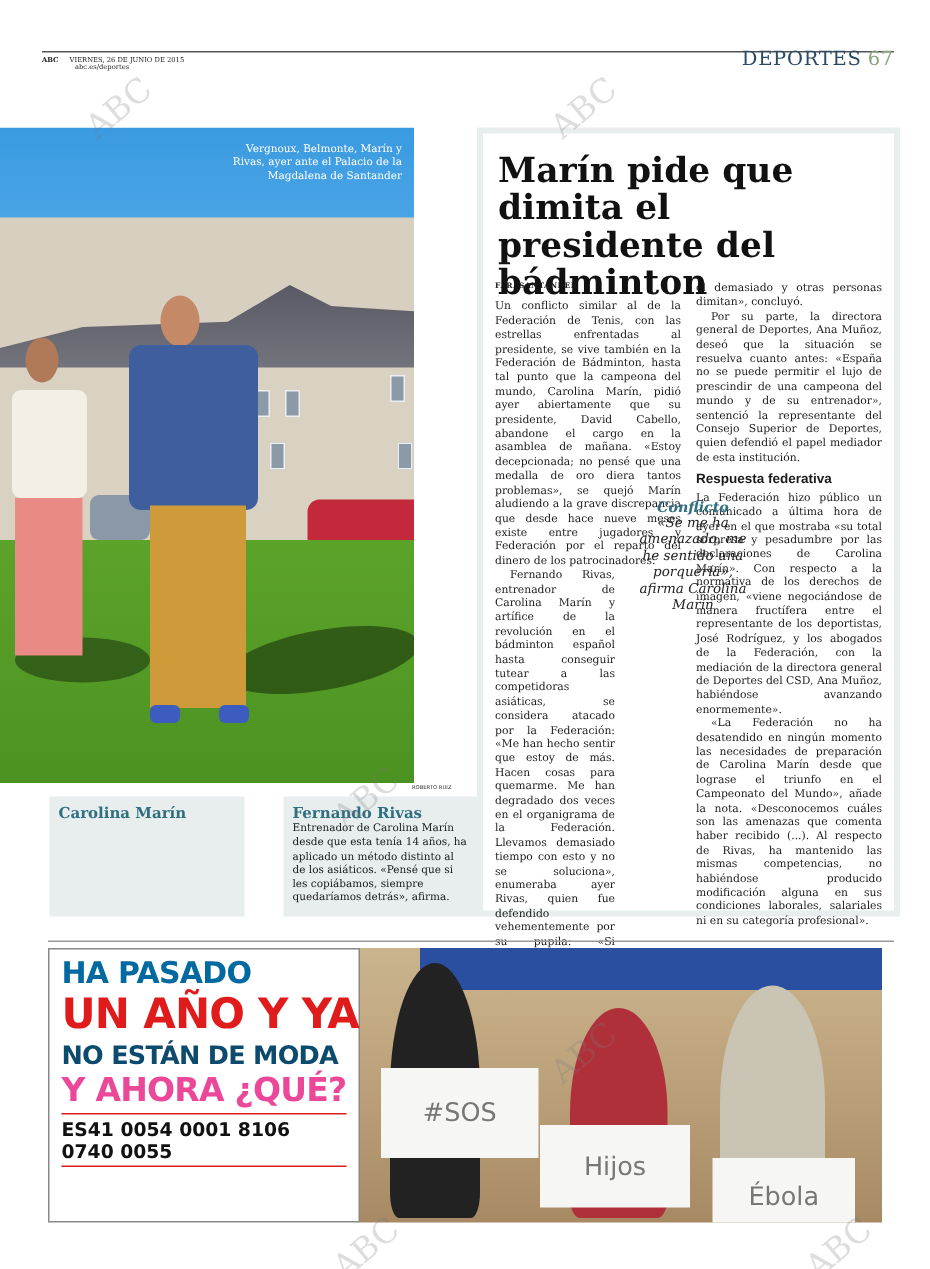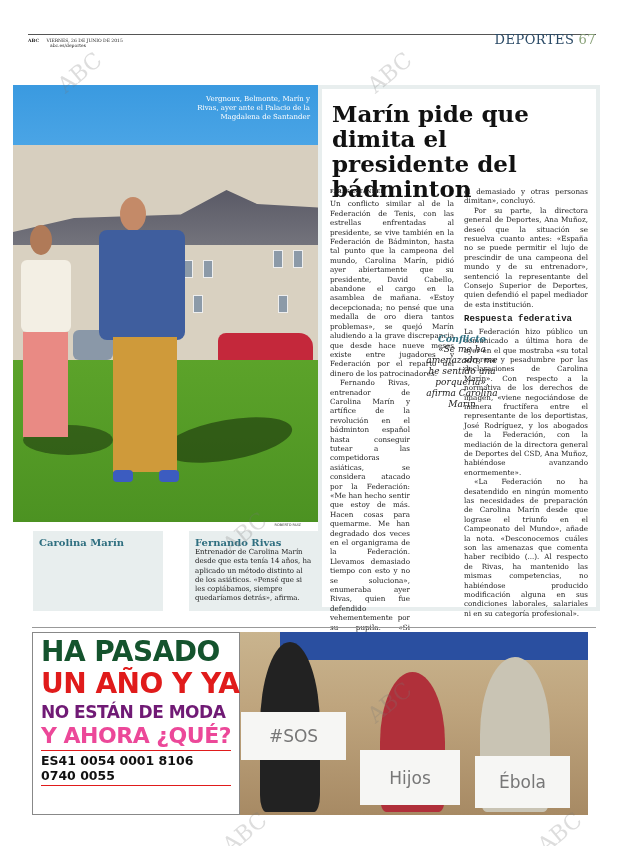--- a/index.html
+++ b/index.html
@@ -6,21 +6,21 @@
   body { width: 620px; height: 846px; background: #ffffff; position: relative; overflow: hidden; font-family: "DejaVu Serif", serif; color: #1a1a1a; }
 
   .topline { position: absolute; left: 28px; top: 34px; width: 568px; height: 1px; background: #555; }
   .hdr-left { position: absolute; left: 28px; top: 38px; font-size: 4.5px; line-height: 5px; color: #222; }
   .hdr-left .brand { font-weight: bold; margin-right: 6px; }
   .hdr-left .sub { display: block; margin-left: 22px; }
   .hdr-right { position: absolute; right: 24px; top: 32px; font-size: 13px; color: #2b4a66; letter-spacing: 0.5px; }
   .hdr-right .pg { color: #8aa37a; margin-left: 4px; }
 
   
-  .photo { position: absolute; left: 0; top: 85px; width: 305px; height: 437px; overflow: hidden; margin-left: 13px; }
+  .photo { position: absolute; left: 0; top: 85px; width: 276px; height: 437px; overflow: hidden; }
   .sky { position: absolute; left: 0; top: 0; width: 100%; height: 150px; background: linear-gradient(#3a9ae0, #62b4ee); }
   .building { position: absolute; left: 0; top: 60px; width: 100%; height: 200px; background: #d7cfbf; }
   .roof { position: absolute; top: 45px; left: 0; width: 100%; height: 70px; background: linear-gradient(#5a5a66, #7a7a82); clip-path: polygon(0 60%, 20% 40%, 55% 35%, 70% 0, 80% 20%, 100% 25%, 100% 100%, 0 100%); }
   .bldg-body { position: absolute; top: 100px; left: 0; width: 100%; height: 150px; background: #d9d1c1; }
   .win { position: absolute; width: 10px; height: 18px; background: #8c9aa8; border: 1px solid #eee; }
   .car { position: absolute; left: 205px; top: 248px; width: 95px; height: 30px; background: #c4283b; border-radius: 8px 14px 4px 4px; }
   .car2 { position: absolute; left: 60px; top: 245px; width: 40px; height: 30px; background: #8a98a8; border-radius: 6px; }
   .grass { position: absolute; left: 0; top: 275px; width: 100%; height: 162px; background: linear-gradient(#5ca32a, #4c9222); }
   .shadow1 { position: absolute; left: 150px; top: 335px; width: 130px; height: 40px; background: rgba(20,40,10,0.55); border-radius: 50%; transform: rotate(-10deg); }
   .shadow2 { position: absolute; left: 10px; top: 340px; width: 90px; height: 30px; background: rgba(20,40,10,0.5); border-radius: 50%; }
@@ -41,31 +41,31 @@
 
   
   .article { position: absolute; left: 318px; top: 85px; width: 282px; height: 526px; background: #e8eeee; padding: 4px; }
   .article-inner { background: #ffffff; width: 100%; height: 100%; padding: 8px 8px 0 8px; position: relative; }
   .headline { font-size: 23px; line-height: 25px; font-weight: bold; color: #111; margin-top: 4px; margin-left: 2px; }
   .cols { position: absolute; left: 8px; top: 98px; width: 258px; }
   .col { position: absolute; top: 0; width: 124px; font-size: 7.2px; line-height: 9.4px; text-align: justify; }
   .col p { text-indent: 0; }
   .col p.ind { text-indent: 10px; }
   .byline { font-size: 5px; font-weight: bold; letter-spacing: 0.3px; margin-bottom: 3px; }
-  .subhead { font-family: Liberation Mono, monospace; font-weight: bold; font-size: 9px; margin: 6px 0 2px; }
+  .subhead { font-family: Liberation Sans, sans-serif; font-weight: bold; font-size: 9px; margin: 6px 0 2px; }
   .pull { position: absolute; left: 104px; top: 248px; width: 80px; text-align: center; font-style: italic; font-size: 9px; line-height: 11px; color: #222; }
   .pull .pt { color: #2f6f80; font-weight: bold; font-size: 9.5px; }
 
   
   .ad-top { position: absolute; left: 32px; top: 627px; width: 564px; height: 1px; background: #999; }
   .ad-left { position: absolute; left: 32px; top: 632px; width: 208px; height: 183px; background: #fff; border: 1px solid #888; padding: 5px 8px; font-family: "DejaVu Sans", sans-serif; }
   .ad-line { font-weight: 900; line-height: 1; white-space: nowrap; letter-spacing: -0.5px; transform-origin: left; }
-  .l1 { font-size: 28px; color: #14532d; }
+  .l1 { font-size: 20px; color: #0369a1; }
   .l2 { font-size: 28px; color: #e01b1b; margin-top: 4px; }
-  .l3 { font-size: 17px; color: #701a75; margin-top: 6px; }
+  .l3 { font-size: 17px; color: #0c4a6e; margin-top: 6px; }
   .l4 { font-size: 22px; color: #ec4899; margin-top: 4px; }
   .iban { border-top: 1px solid #e01b1b; border-bottom: 1px solid #e01b1b; margin-top: 3px; padding: 2px 0; font-size: 12.5px; font-weight: bold; color: #111; }
   .ms { display: flex; align-items: center; margin-top: 5px; }
   .ms-logo { width: 16px; height: 16px; border-radius: 50%; background: #c92a2a; margin-right: 5px; }
   .ms-name { font-size: 9px; color: #555; line-height: 10px; letter-spacing: 0.5px; margin-right: 5px; }
   .ms-contact { font-size: 5px; line-height: 6px; color: #222; }
   .ms-contact .ph { font-weight: bold; }
   .ms-contact .url { font-size: 6px; }
   .ad-photo { position: absolute; left: 240px; top: 632px; width: 348px; height: 183px; background: linear-gradient(#c9b48e 0%, #bfa57e 40%, #a78a64 100%); overflow: hidden; }
   .ad-building { position: absolute; left: 40px; top: 0; width: 308px; height: 28px; background: #2a4fa0; }
@@ -154,23 +154,23 @@
   <div class="ad-line l2">UN AÑO Y YA</div>
   <div class="ad-line l3">NO ESTÁN DE MODA</div>
   <div class="ad-line l4">Y AHORA ¿QUÉ?</div>
   <div class="iban">ES41 0054 0001 8106 0740 0055</div>
 </div>
 <div class="ad-photo">
   <div class="ad-building"></div>
   <div class="kid" style="left:20px;top:10px;width:60px;height:170px;background:#222"></div>
   <div class="kid" style="left:140px;top:40px;width:65px;height:140px;background:#b0303a"></div>
   <div class="kid" style="left:240px;top:25px;width:70px;height:155px;background:#c9c4b4"></div>
-  <div class="sign" style="left:1px;top:80px;width:105px;height:48px">#SOS</div>
+  <div class="sign" style="left:14px;top:80px;width:105px;height:60px">#SOS</div>
   <div class="sign" style="left:120px;top:118px;width:100px;height:55px">Hijos</div>
-  <div class="sign" style="left:235px;top:124px;width:95px;height:52px">Ébola</div>
+  <div class="sign" style="left:235px;top:140px;width:95px;height:52px">Ébola</div>
 </div>
 
 <div class="wm" style="left:55px;top:60px">ABC</div>
 <div class="wm" style="left:365px;top:60px">ABC</div>
 <div class="wm" style="left:220px;top:520px">ABC</div>
 <div class="wm" style="left:365px;top:690px">ABC</div>
 <div class="wm" style="left:220px;top:820px">ABC</div>
 <div class="wm" style="left:535px;top:820px">ABC</div>
 
 </body></html>

